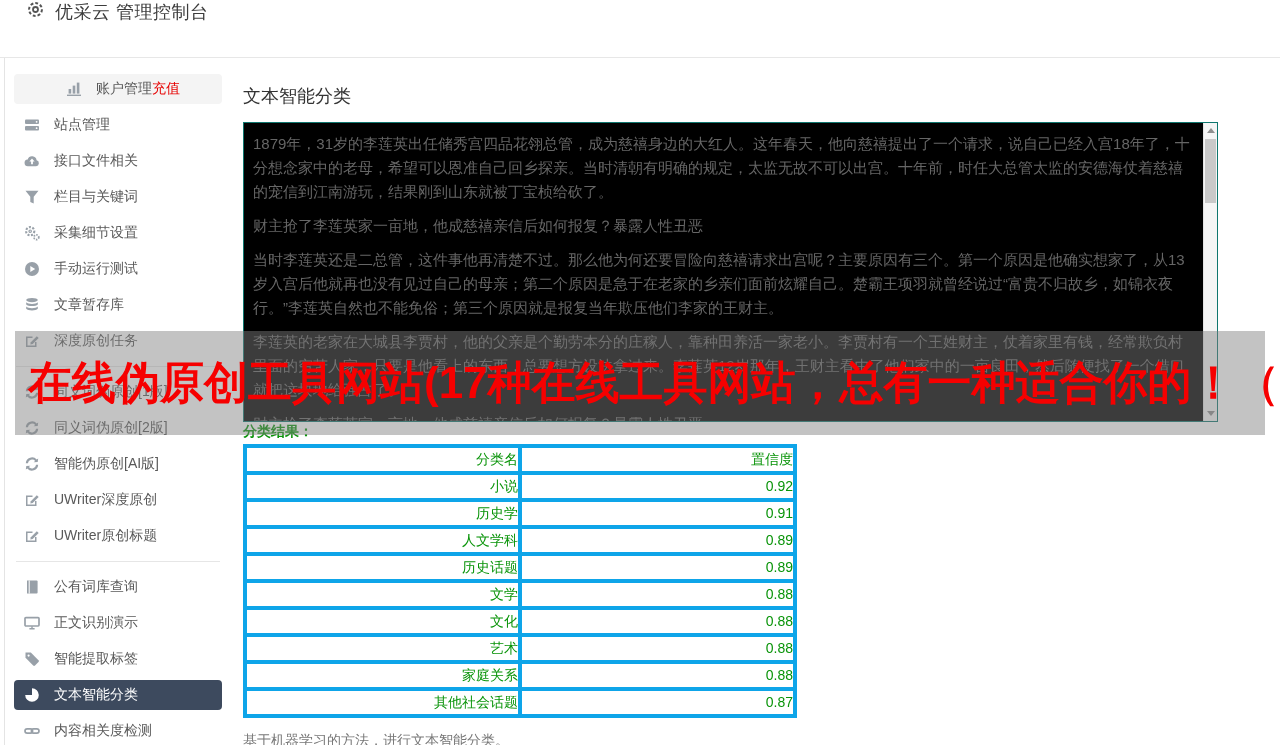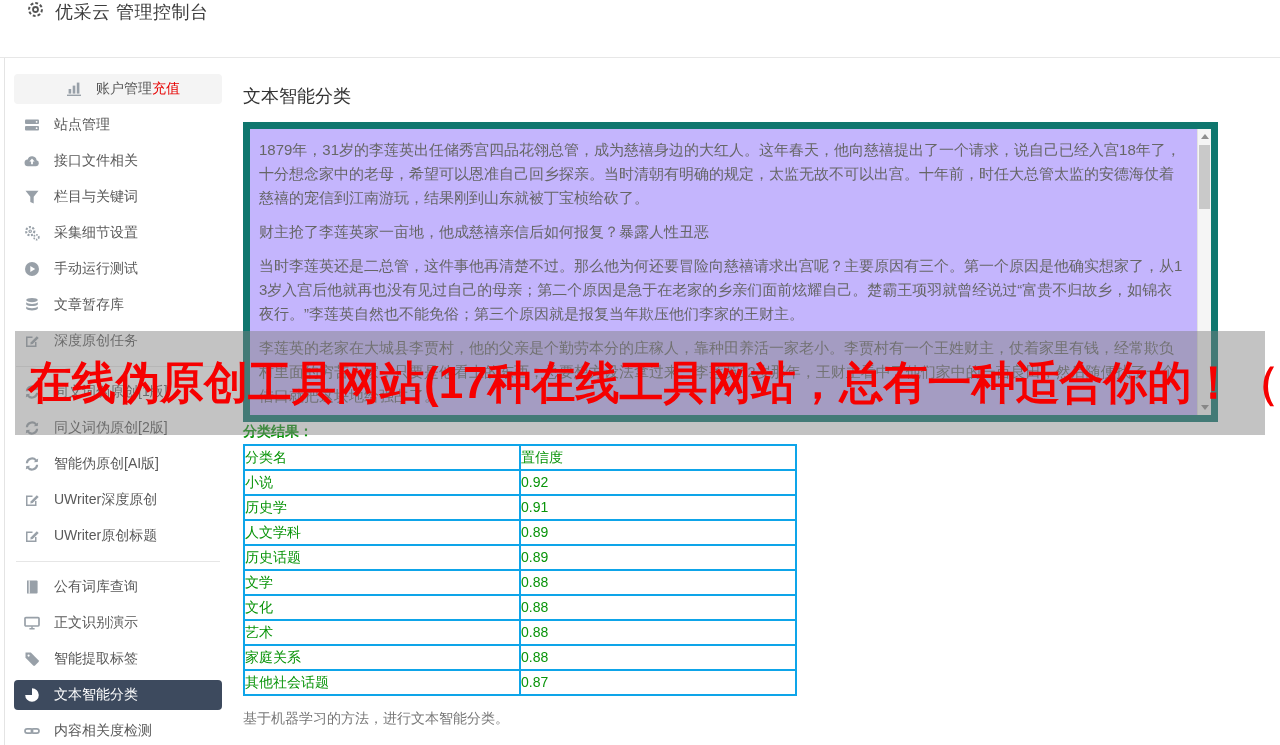--- a/index.html
+++ b/index.html
@@ -25,42 +25,42 @@
   .side-item.hover { background:#f4f4f4;justify-content:center; }
   .side-item.selected { background:#3d4a5e; color:#fff; }
   .side-item.selected .ic { color:#fff; }
   .side-badge { color:#e60000; }
   .side-divider { height:1px; background:#e6e6e6; margin:10px 2px 10px 2px; }
 
   
   .main { position:absolute; left:243px; top:86px; width:923px; }
   .main-title { font-size:18px; font-weight:normal; color:#333; line-height:20px; margin-bottom:16px; }
 
-  .article-box { position:relative; width:975px; height:300px; border:7px solid #0f766e;
-    background:#c4b5fd; overflow:hidden; }
+  .article-box { position:relative; width:975px; height:300px; border:1px solid #0f766e;
+    background:#000000; overflow:hidden; }
   .article-text { padding:9px 26px 0 9px; font-size:15px; line-height:24px; color:#666;
     word-break:break-all; }
   .article-text p { margin:0 0 10px 0; }
 
   
   .ta-scrollbar { position:absolute; top:0; right:0; bottom:0; width:14px; background:#f5f5f5;
     border-left:1px solid #e3e3e3; }
   .sb-btn { position:absolute; left:0; width:13px; height:15px; background:#f5f5f5; }
   .sb-btn.up { top:0; } .sb-btn.down { bottom:0; }
   .tri-up { width:0; height:0; border-left:4px solid transparent; border-right:4px solid transparent;
     border-bottom:5px solid #8f8f8f; margin:5px auto 0; }
   .tri-down { width:0; height:0; border-left:4px solid transparent; border-right:4px solid transparent;
     border-top:5px solid #8f8f8f; margin:5px auto 0; }
   .sb-thumb { position:absolute; left:1px; top:16px; width:11px; height:64px; background:#c9c9c9; }
 
   .result-label { font-size:14px; color:#099409; line-height:18px;font-weight:bold; }
 
   table.result { margin-top:4px; border-collapse:collapse; width:554px; table-layout:fixed; }
-  table.result th, table.result td { border:2px solid #0ea5e9; color:#099409; font-size:14px;
-    font-weight:normal; text-align:left; height:23px; padding:0; line-height:23px; }
+  table.result th, table.result td { border:4px solid #0ea5e9; color:#099409; font-size:14px;
+    font-weight:normal; text-align:right; height:23px; padding:0; line-height:23px; }
 
   .footnote { margin-top:14px; font-size:14px; color:#777; }
 
   
   .overlay-band { position:absolute; left:15px; top:331px; width:1250px; height:104px;
     background:rgba(128,128,128,0.47); z-index:50; display:flex; align-items:center;
     padding-left:13px; pointer-events:none; }
   .overlay-text { font-size:44px; color:#f60000; white-space:nowrap; letter-spacing:0;
     font-weight:bold; transform:scaleY(1.02); }
 </style>

